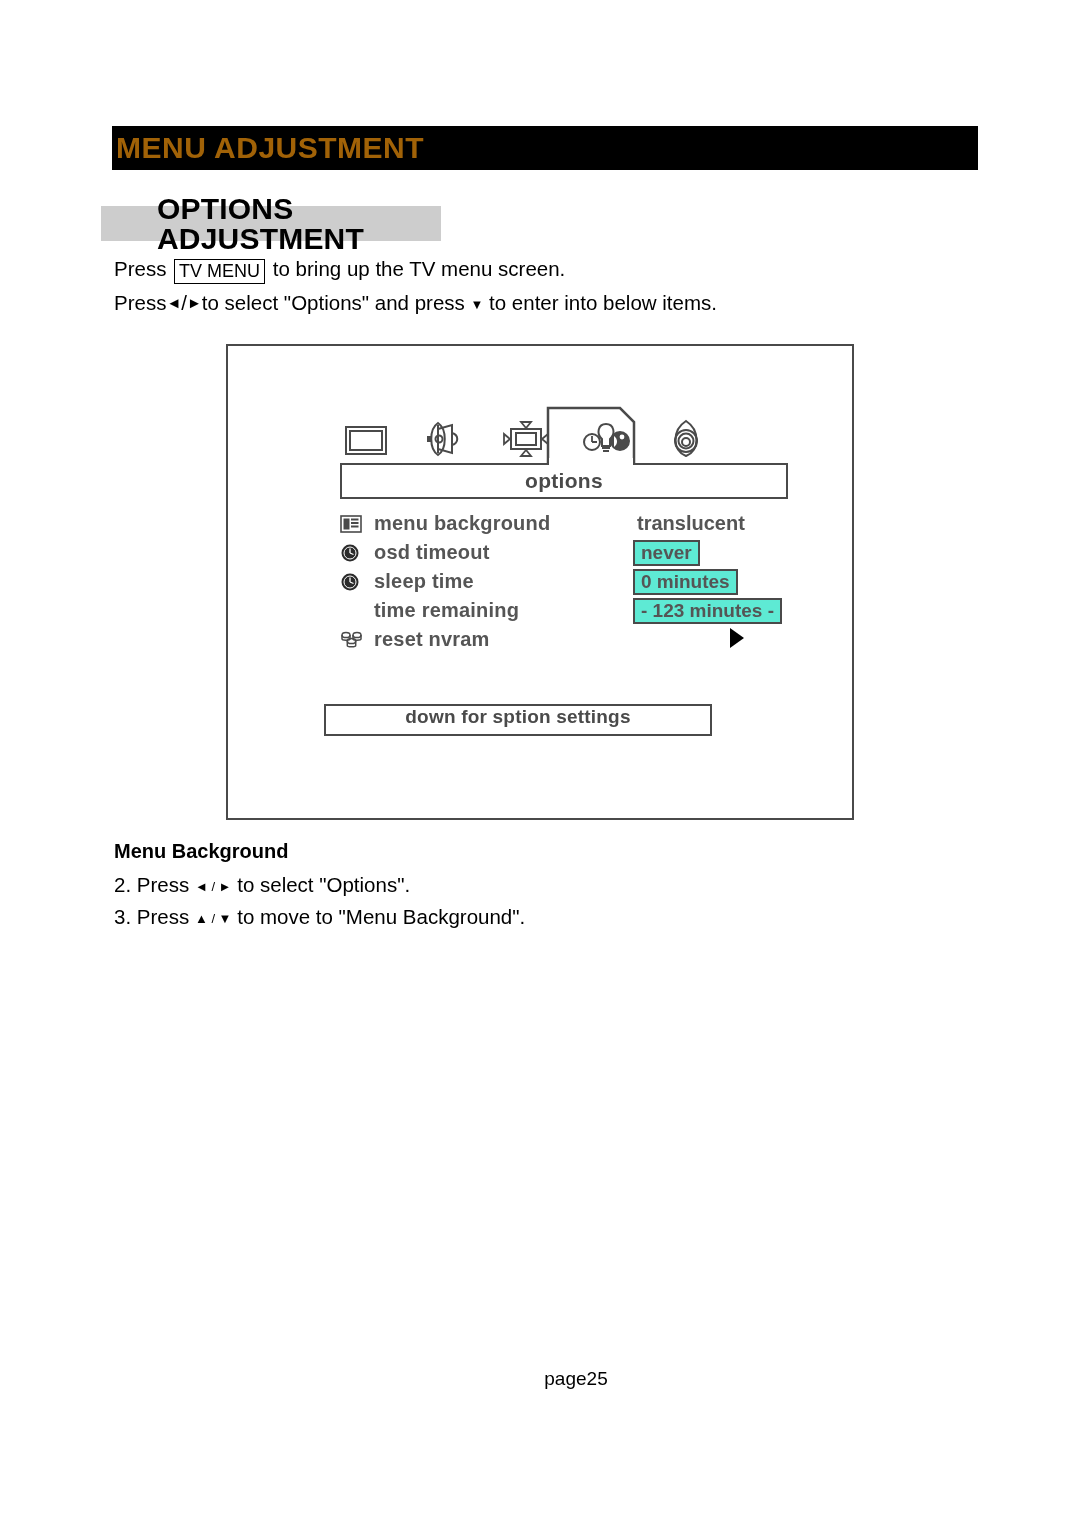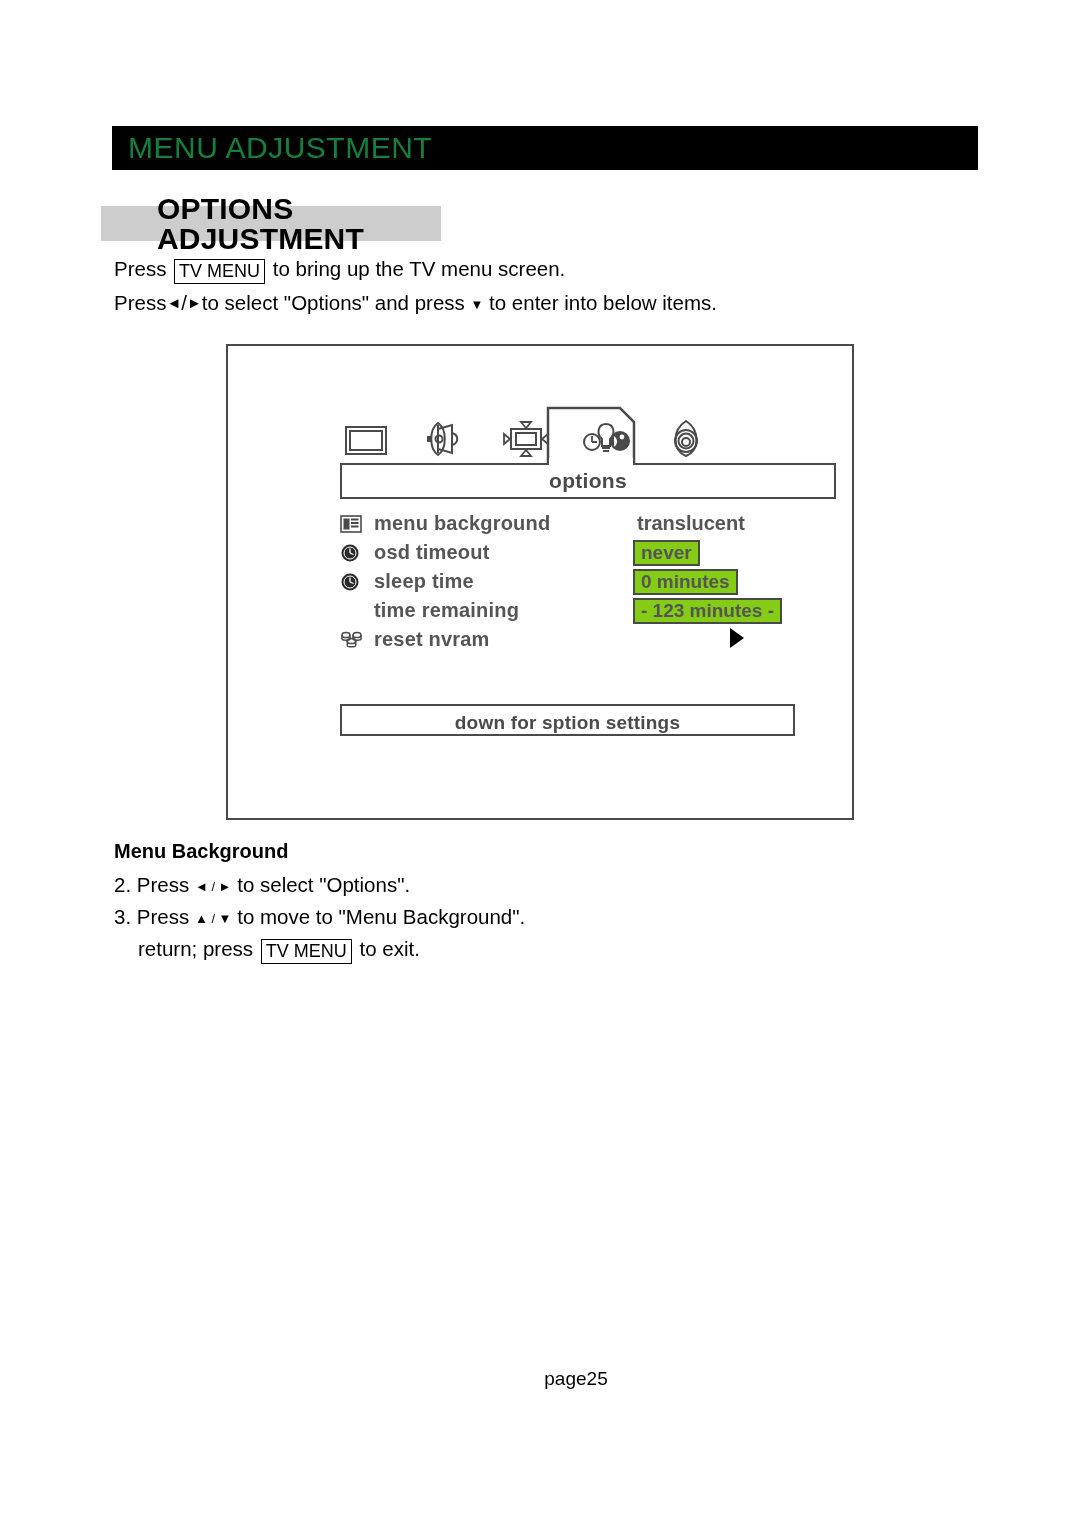--- a/index.html
+++ b/index.html
@@ -21,25 +21,25 @@
     position: absolute;
     left: 112px;
     top: 126px;
     width: 866px;
     height: 44px;
     background: #000000;
     display: flex;
     align-items: center;
   }
   .title-bar-text {
-    color: #15803d;
+    color: #a16207;
     font-size: 30px;
-    font-weight: normal;
+    font-weight: bold;
     letter-spacing: 0.5px;
-    padding-left: 16px;
+    padding-left: 4px;
     line-height: 1;
   }
 
   
   .section-banner {
     position: absolute;
     left: 101px;
     top: 206px;
     width: 340px;
     height: 35px;
@@ -119,21 +119,21 @@
     width: 90px;
     height: 58px;
     pointer-events: none;
   }
 
   
   .osd-titlebar {
     position: absolute;
     left: 112px;
     top: 117px;
-    width: 496px;
+    width: 448px;
     height: 36px;
     border: 2.5px solid #4a4a4a;
     box-sizing: border-box;
     background: #fff;
     display: flex;
     align-items: center;
     justify-content: center;
     z-index: 1;
   }
   .osd-titlebar-text {
@@ -206,42 +206,42 @@
   .val-box {
     border: 2px solid #4a4a4a;
     box-sizing: border-box;
     height: 26px;
     display: inline-flex;
     align-items: center;
     padding: 0 6px;
     font-size: 19px;
     font-weight: bold;
     color: #555555;
-    background: #84cc16;
+    background: #5eead4;
     white-space: nowrap;
   }
   .val-arrow {
     height: 29px;
     display: flex;
     align-items: center;
     justify-content: flex-start;
     padding-left: 94px;
   }
 
   
   .osd-bottombar {
     position: absolute;
-    left: 112px;
+    left: 96px;
     top: 358px;
-    width: 455px;
+    width: 388px;
     height: 32px;
     border: 2.5px solid #4a4a4a;
     box-sizing: border-box;
     display: flex;
-    align-items: flex-end;
+    align-items: flex-start;
     justify-content: center;
   }
   .osd-bottombar-text {
     font-size: 19px;
     font-weight: bold;
     color: #4a4a4a;
     letter-spacing: 0.2px;
   }
 
   
@@ -463,20 +463,15 @@
     <span>to select "Options".</span>
   </div>
 
   <div class="step">
     <span>3. Press</span>
     <span class="arrow-gl-sm">▲ / ▼</span>
     <span>to move to "Menu Background".</span>
   </div>
 
 
-  <div class="step step-l2">
-    <span>return; press</span>
-    <span class="keycap">TV MENU</span>
-    <span>to exit.</span>
-  </div>
 </div>
 
 <div class="page-num">page25</div>
 
 </body></html>

